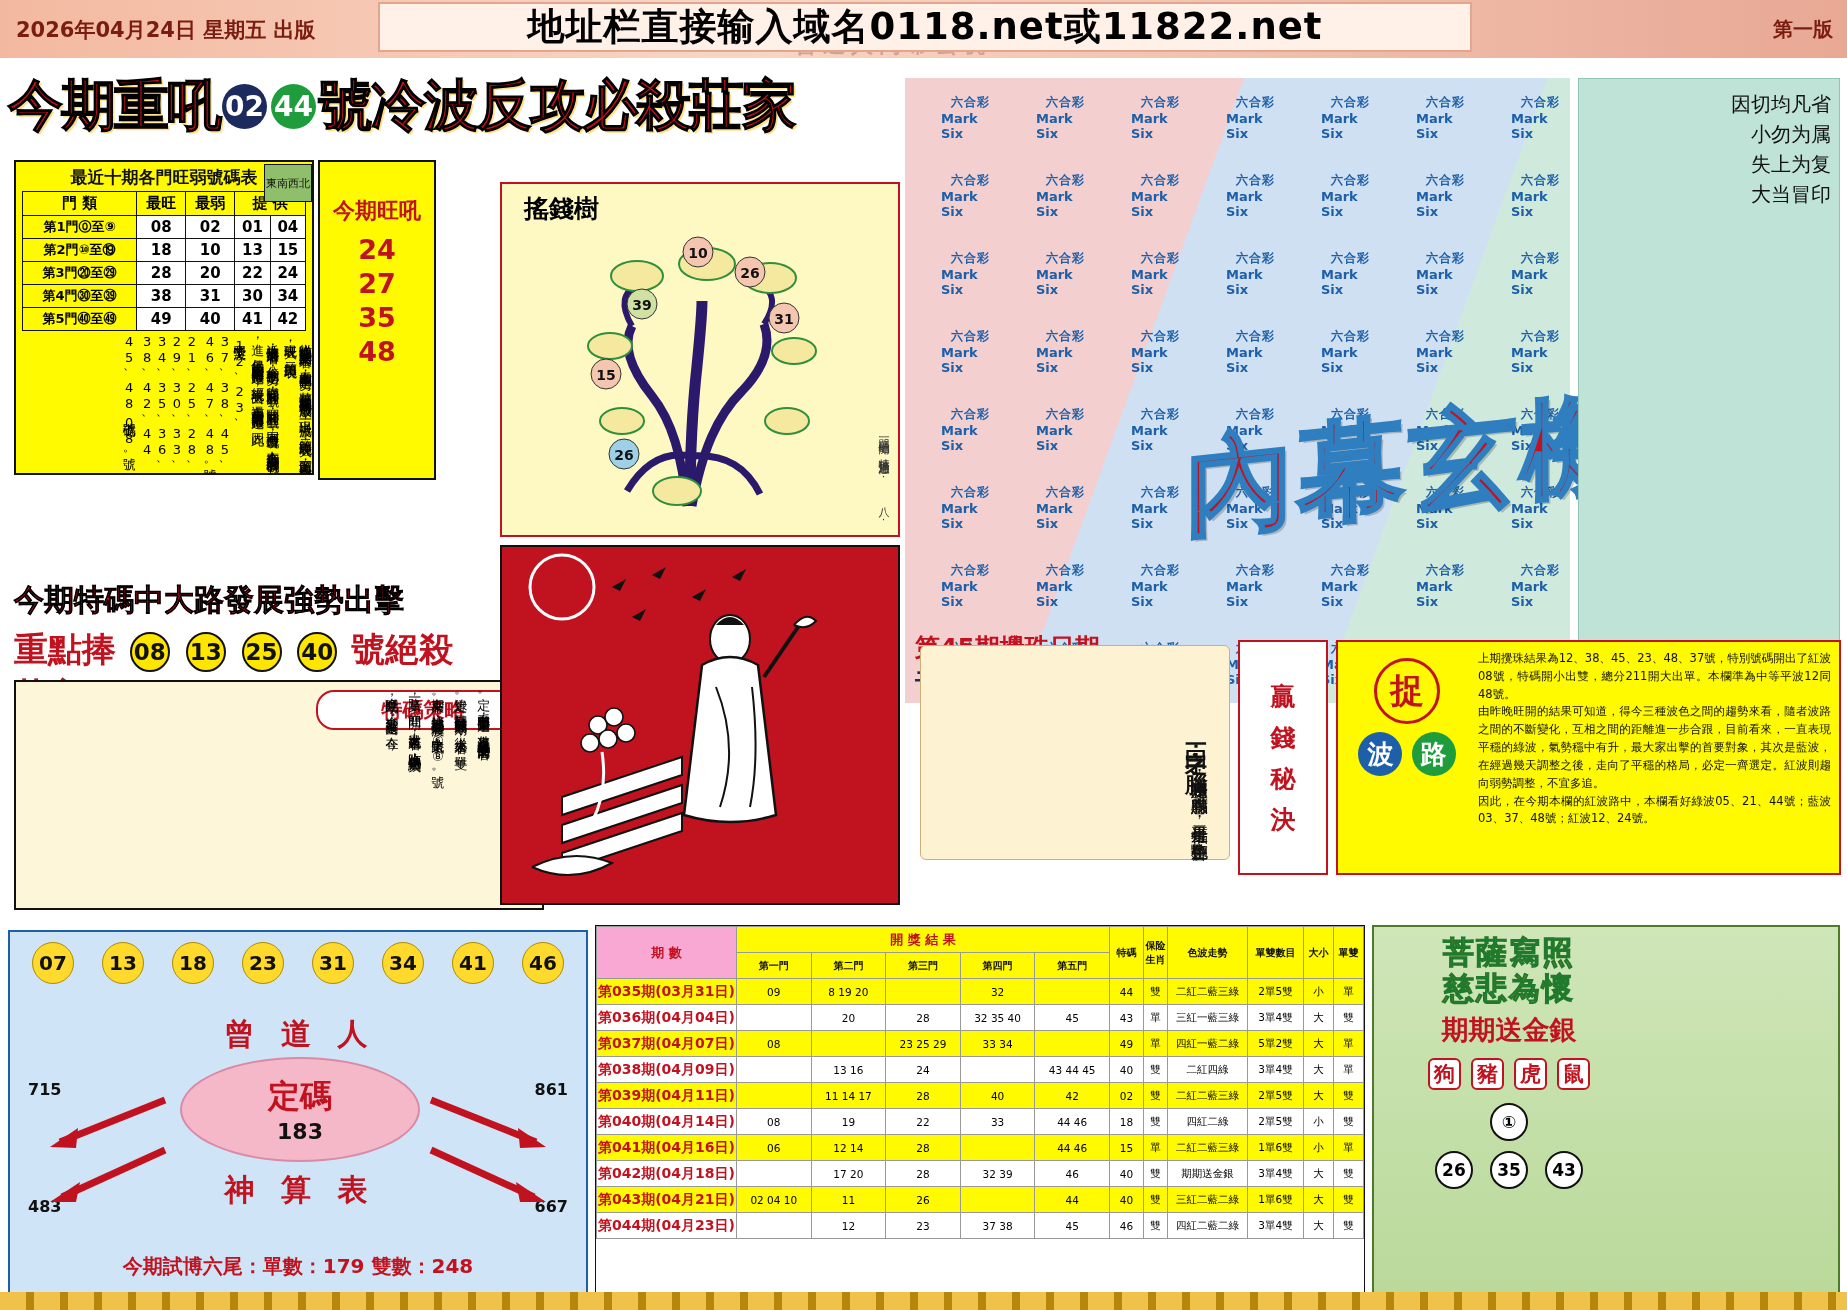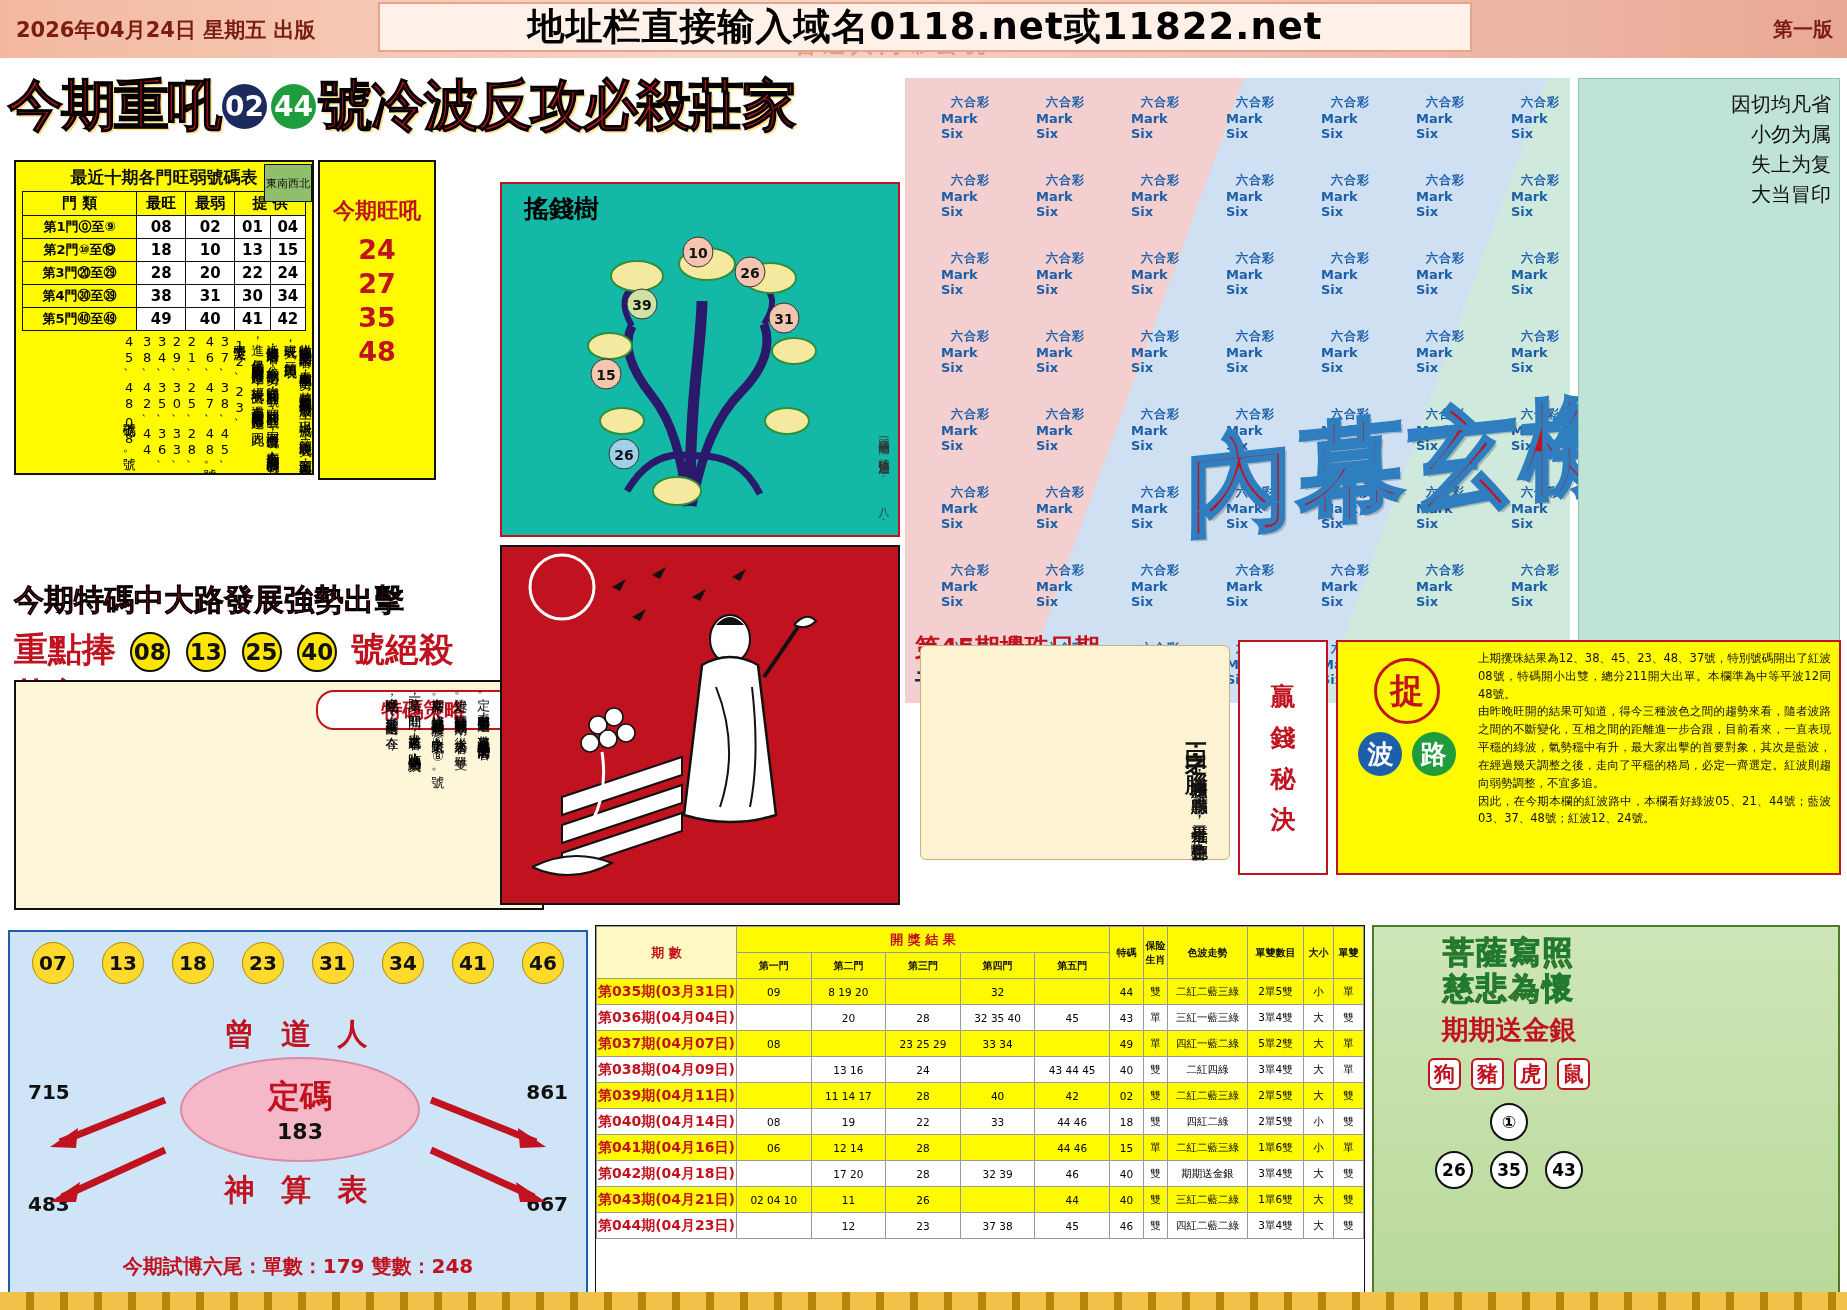--- a/index.html
+++ b/index.html
@@ -94,21 +94,21 @@
   }
   .wang-title { font-size:22px; font-weight:bold; color:#c1121f; margin-top:36px; line-height:1.15;}
   .wang-nums { margin-top:10px; }
   .wang-nums div {
     font-size:27px; font-weight:bold; color:#c1121f; line-height:1.25;
   }
 
   
   .tree-box {
     left:500px; top:182px; width:400px; height:355px;
-    background:#14b8a6; border:2px solid #c1121f;
+    background:#fef9c3; border:2px solid #c1121f;
   }
   .tree-title { font-size:25px; font-weight:bold; color:#000; margin:8px 0 0 22px; }
   .tree-svg { position:absolute; left:0; top:22px; }
   .tree-note {
     position:absolute; right:8px; bottom:8px; width:120px;
     font-size:11px; color:#333; line-height:1.2;
   }
 
   
   .red-head {
@@ -234,21 +234,21 @@
   .bp-ellipse .ding { font-size:32px; font-weight:bold; color:#c1121f; }
   .bp-ellipse .num { font-size:22px; font-weight:bold; color:#111; }
   .bp-zeng {
     position:absolute; left:175px; top:82px; width:230px; text-align:center;
     font-size:30px; font-weight:bold; color:#c1121f; letter-spacing:8px;
   }
   .bp-shen {
     position:absolute; left:175px; top:238px; width:230px; text-align:center;
     font-size:30px; font-weight:bold; color:#c1121f; letter-spacing:8px;
   }
-  .bp-corner { position:absolute; font-size:20px; font-weight:bold; color:#111; }
+  .bp-corner { position:absolute; font-size:16px; font-weight:bold; color:#111; }
   .bp-foot {
     position:absolute; left:0; bottom:16px; width:100%; text-align:center;
     font-size:20px; font-weight:bold; color:#c1121f;
   }
   .arrow { position:absolute; }
 
   
   .results {
     left:595px; top:925px; width:770px; height:378px;
     background:#fff; border:1px solid #111;
@@ -808,21 +808,21 @@
       <div class="num">183</div>
     </div>
     <div class="bp-shen">神 算 表</div>
     <div class="bp-foot">今期試博六尾：單數：179     雙數：248</div>
   </div>
 
   <div class="panel results">
     <table class="res">
       <thead>
         <tr>
-          <th rowspan="2" style="width:130px; background:#fef9c3;">期  數</th>
+          <th rowspan="2" style="width:130px; background:#f9a8d4;">期  數</th>
           <th colspan="5" style="background:#fffa00;">開  獎  結  果</th>
           <th rowspan="2" class="tiny" style="width:34px;">特碼</th>
           <th rowspan="2" class="tiny" style="width:24px;">保险生肖</th>
           <th rowspan="2" class="tiny" style="width:80px;">色波走勢</th>
           <th rowspan="2" class="tiny" style="width:56px;">單雙數目</th>
           <th rowspan="2" class="tiny" style="width:30px;">大小</th>
           <th rowspan="2" class="tiny" style="width:30px;">單雙</th>
         </tr>
         <tr>
           <th class="tiny">第一門</th>

